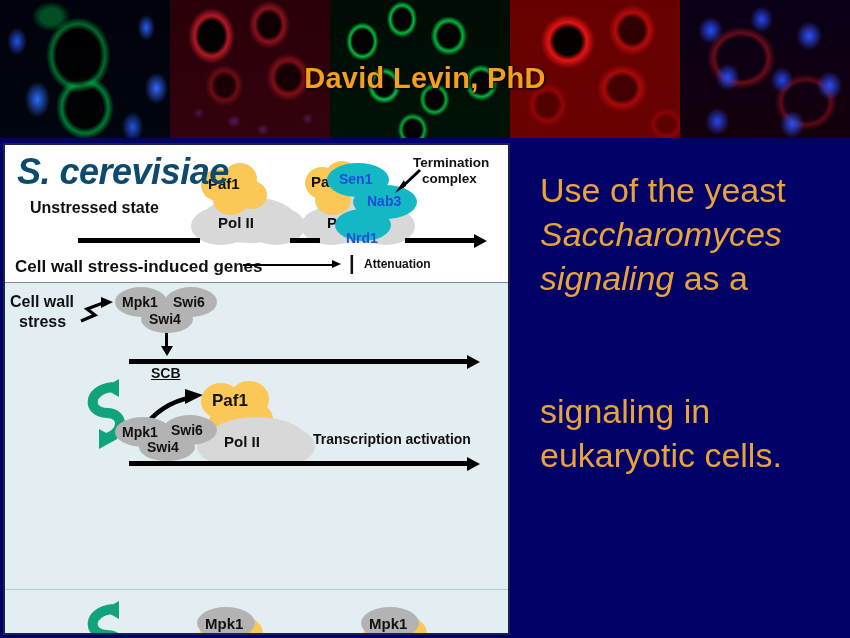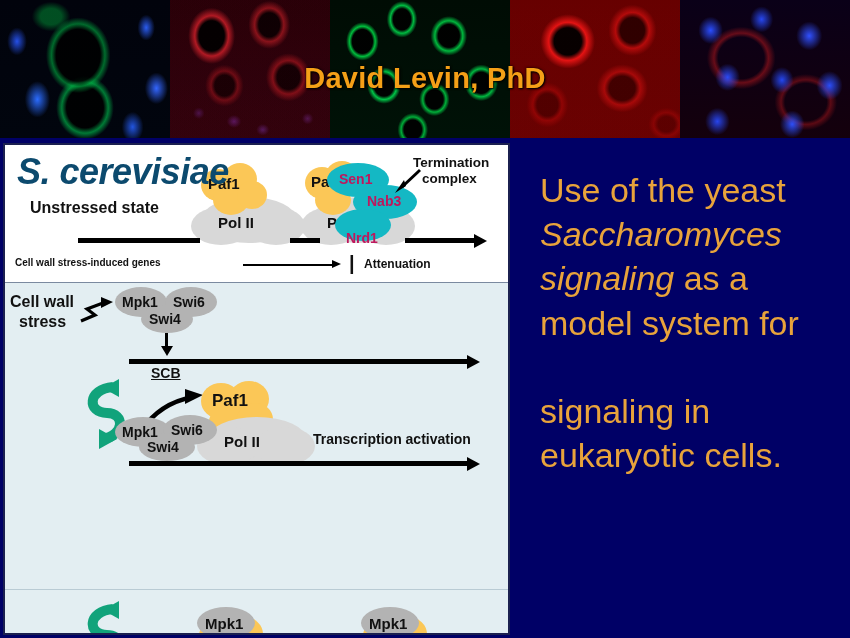--- a/index.html
+++ b/index.html
@@ -86,21 +86,21 @@
   #fig-top{position:absolute;left:0;top:0;width:100%;height:138px;background:#ffffff;
            border-bottom:1px solid #7b8aa0;box-sizing:border-box;overflow:hidden;}
   #fig-bottom{position:absolute;left:0;top:138px;width:100%;height:350px;background:#e3eef2;overflow:hidden;}
   #fig-mid-sep{position:absolute;left:0;top:306px;width:100%;height:1px;background:#b9cbd4;}
 
   .blob-grey{position:absolute;background:#d8d8d8;border-radius:50%;}
   .blob-grey-d{position:absolute;background:#b3b3b3;border-radius:50%;}
   .blob-orange{position:absolute;background:#fbc757;border-radius:50%;}
   .blob-teal{position:absolute;background:#14b8c4;border-radius:50%;}
   .lbl{position:absolute;font-weight:bold;color:#111;white-space:nowrap;}
-  .lbl-w{position:absolute;font-weight:bold;color:#be185d;white-space:nowrap;}
+  .lbl-w{position:absolute;font-weight:bold;color:#1d4ed8;white-space:nowrap;}
   .dna{position:absolute;background:#000;height:5px;}
   .thinline{position:absolute;background:#000;height:2px;}
 
   .arrowhead-r{position:absolute;width:0;height:0;
     border-top:7px solid transparent;border-bottom:7px solid transparent;border-left:13px solid #000;}
   .arrowhead-d{position:absolute;width:0;height:0;
     border-left:6px solid transparent;border-right:6px solid transparent;border-top:10px solid #000;}
   .arrowhead-r-sm{position:absolute;width:0;height:0;
     border-top:4.5px solid transparent;border-bottom:4.5px solid transparent;border-left:9px solid #000;}
 
@@ -164,21 +164,21 @@
     <svg style="position:absolute;left:388px;top:22px;" width="30" height="30" viewBox="0 0 30 30">
       <line x1="27" y1="3" x2="9" y2="20" stroke="#000" stroke-width="3"></line>
       <polygon points="2,26 13,19 11,13" fill="#000"></polygon>
     </svg>
 
     <div class="dna" style="left:73px;top:93px;width:122px;"></div>
     <div class="dna" style="left:285px;top:93px;width:30px;"></div>
     <div class="dna" style="left:400px;top:93px;width:70px;"></div>
     <div class="arrowhead-r" style="left:469px;top:88.5px;"></div>
 
-    <div class="lbl" style="left:10px;top:112px;font-size:10px;">Cell wall stress-induced genes</div>
+    <div class="lbl" style="left:10px;top:112px;font-size:17px;">Cell wall stress-induced genes</div>
     <div class="thinline" style="left:238px;top:119px;width:90px;height:1.6px;"></div>
     <div class="arrowhead-r-sm" style="left:327px;top:115px;"></div>
     <div class="lbl" style="left:344px;top:108px;font-size:20px;line-height:20px;">|</div>
     <div class="lbl" style="left:359px;top:112px;font-size:12px;">Attenuation</div>
 
     <div class="title-sc">S. cerevisiae</div>
     <div class="sub-unstressed">Unstressed state</div>
   </div>
 
   <div id="fig-bottom">
@@ -258,17 +258,17 @@
     <div class="lbl" style="left:368px;top:344px;font-size:15px;">Paf1</div>
     <div class="blob-grey-d" style="left:356px;top:324px;width:58px;height:32px;"></div>
     <div class="lbl" style="left:364px;top:332px;font-size:15px;">Mpk1</div>
 
   </div>
 </div>
 
 <div id="side">
   <span>Use of the yeast</span><br>
   <em>Saccharomyces signaling</em><span> as a</span><br>
-  <span>model system for</span><br>
+  <br>
   <br>
   <span>signaling in</span><br>
   <span>eukaryotic cells.</span>
 </div>
 
 </body></html>

